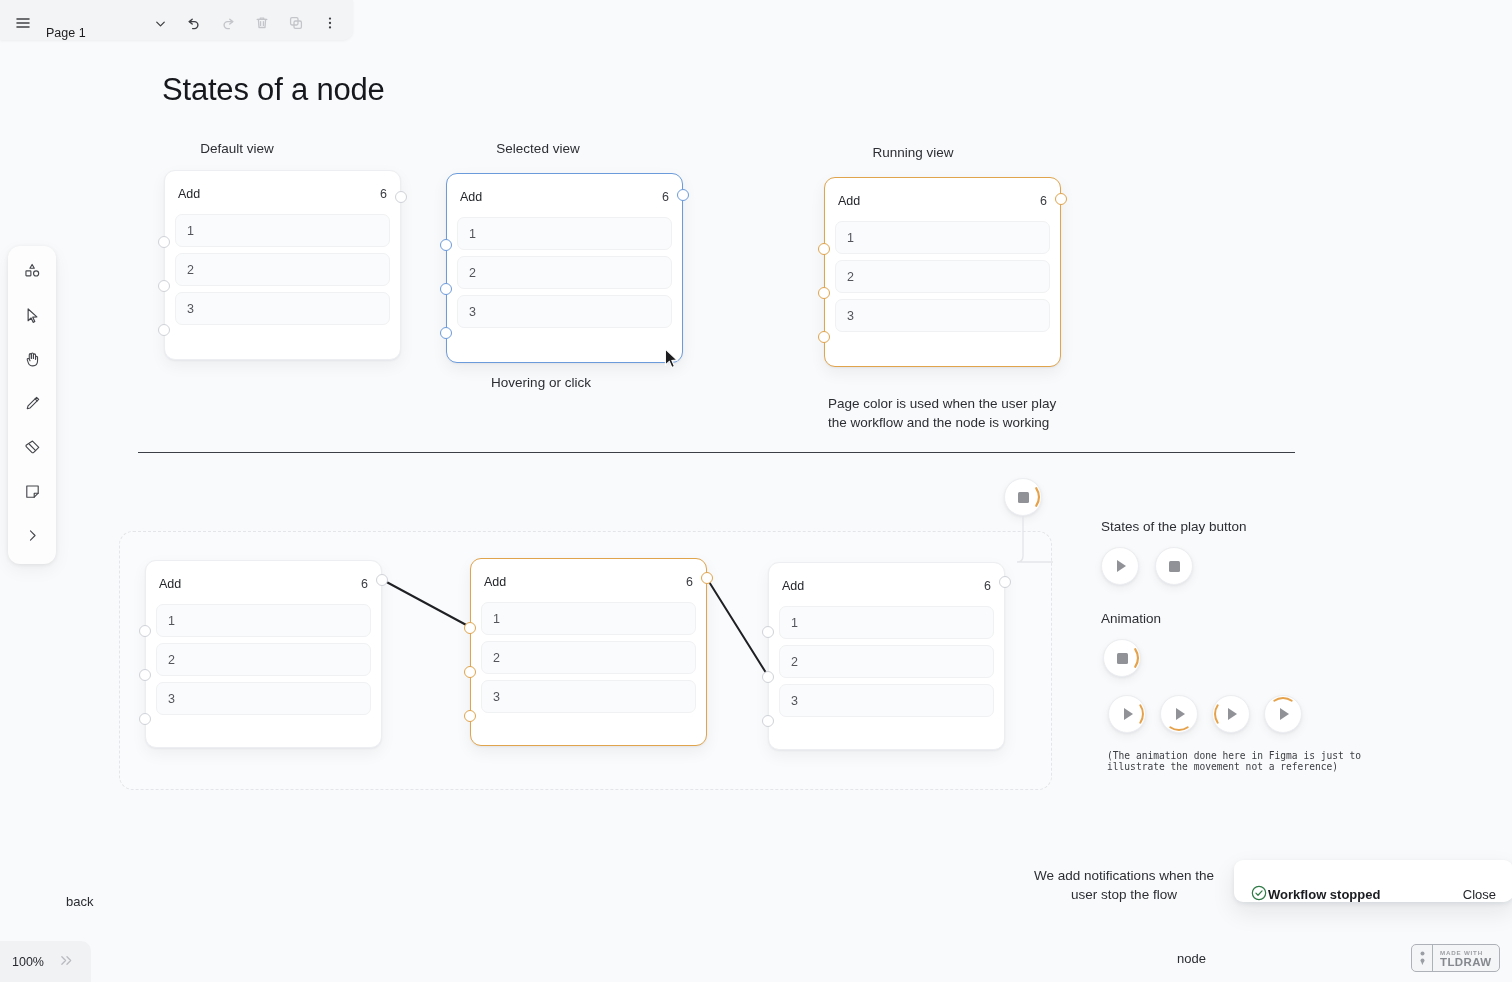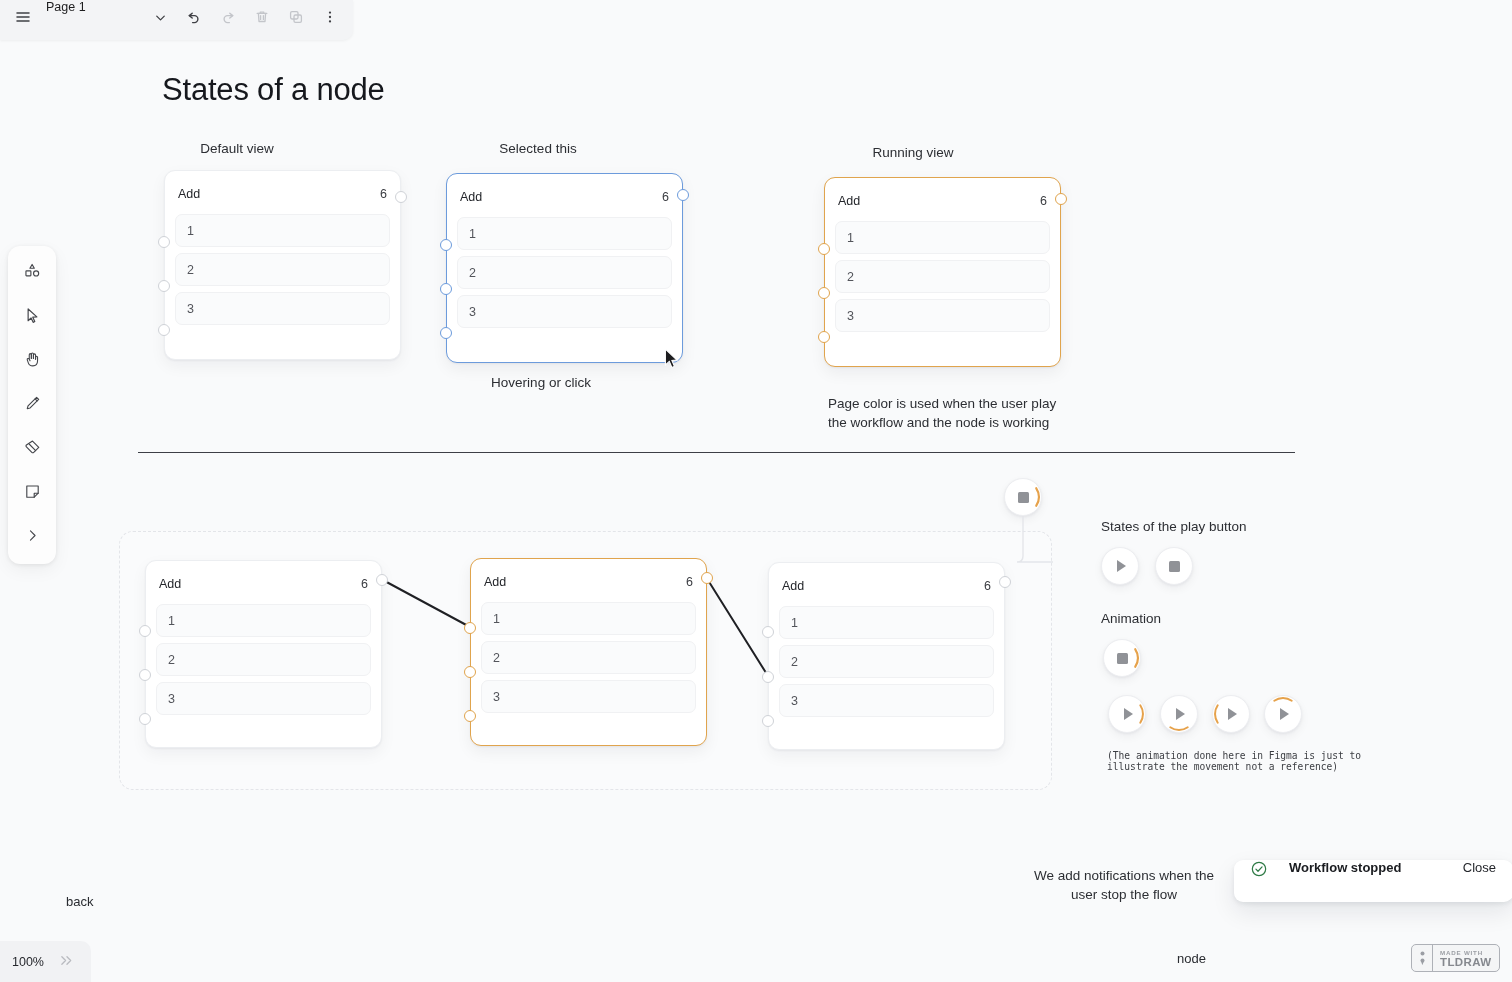--- a/index.html
+++ b/index.html
@@ -11,21 +11,21 @@
     overflow: hidden;
   }
   #canvas { position: relative; width: 1512px; height: 982px; }
 
   
   .topbar {
     position: absolute; left: 0; top: 0;
     width: 353px; height: 40px;
     background: #f3f4f6;
     border-bottom-right-radius: 10px;
-    display: flex; align-items: flex-start;
+    display: flex; align-items: flex-end;
     box-shadow: 0 1px 3px rgba(0,0,0,0.05);
     z-index: 40;
   }
   .tb-btn {
     width: 34px; height: 34px;
     display: flex; align-items: center; justify-content: center;
     border-radius: 6px; cursor: pointer; color: #3f4045;
   }
   .page-name {
     font-size: 12.5px; color: #1d1d1f; padding: 0 6px;
@@ -138,21 +138,21 @@
   .arc svg { display: block; width: 100%; height: 100%; }
 
   .playrow { position: absolute; display: flex; gap: 16px; }
 
   
   .toast {
     position: absolute; left: 1234px; top: 860px;
     width: 279px; height: 42px;
     background: #ffffff; border-radius: 9px;
     box-shadow: 0 2px 5px rgba(16,24,40,0.08), 0 10px 24px rgba(16,24,40,0.09);
-    display: flex; align-items: flex-start; gap: 21px;
+    display: flex; align-items: flex-end; gap: 0;
     padding: 0 17px 0 16px;
   }
   .toast .t-label { font-size: 13px; font-weight: bold; color: #1a1c20; flex: 1; }
   .toast .t-close { font-size: 13px; color: #24262b; cursor: pointer; }
 
   
   .zoomw {
     position: absolute; left: 0; top: 941px;
     width: 91px; height: 41px;
     background: #f1f2f4;
@@ -332,21 +332,21 @@
       <div class="node-row">1</div>
       <div class="node-row">2</div>
       <div class="node-row">3</div>
     </div>
     <div class="port" style="right:-7px; top:20px;"></div>
     <div class="port" style="left:-7px; top:65px;"></div>
     <div class="port" style="left:-7px; top:109px;"></div>
     <div class="port" style="left:-7px; top:153px;"></div>
   </div>
 
-  <div class="cap center" style="left:538px; top:141px;">Selected this</div>
+  <div class="cap center" style="left:538px; top:141px;">Selected view</div>
 
   <div class="node sel" style="left:446px; top:173px; width:237px; height:190px;">
     <div class="node-head">
       <span>Add</span>
       <span class="cnt">6</span>
     </div>
     <div class="node-rows">
       <div class="node-row">1</div>
       <div class="node-row">2</div>
       <div class="node-row">3</div>

